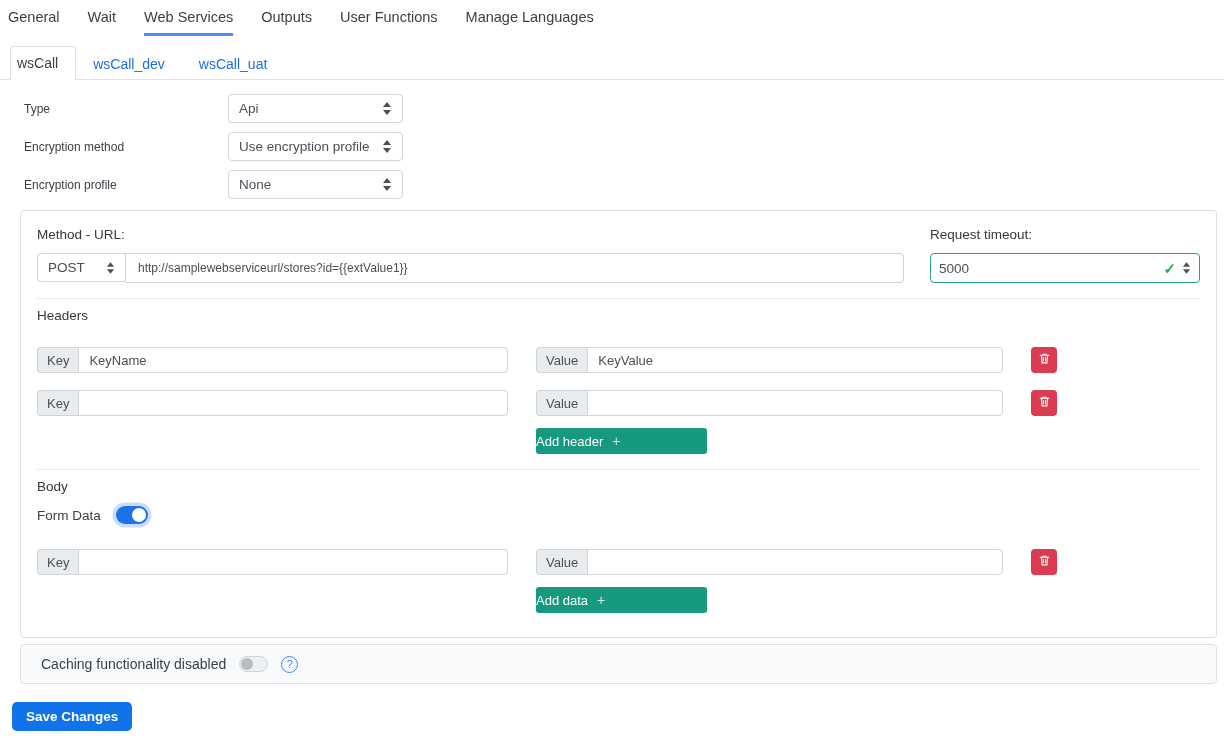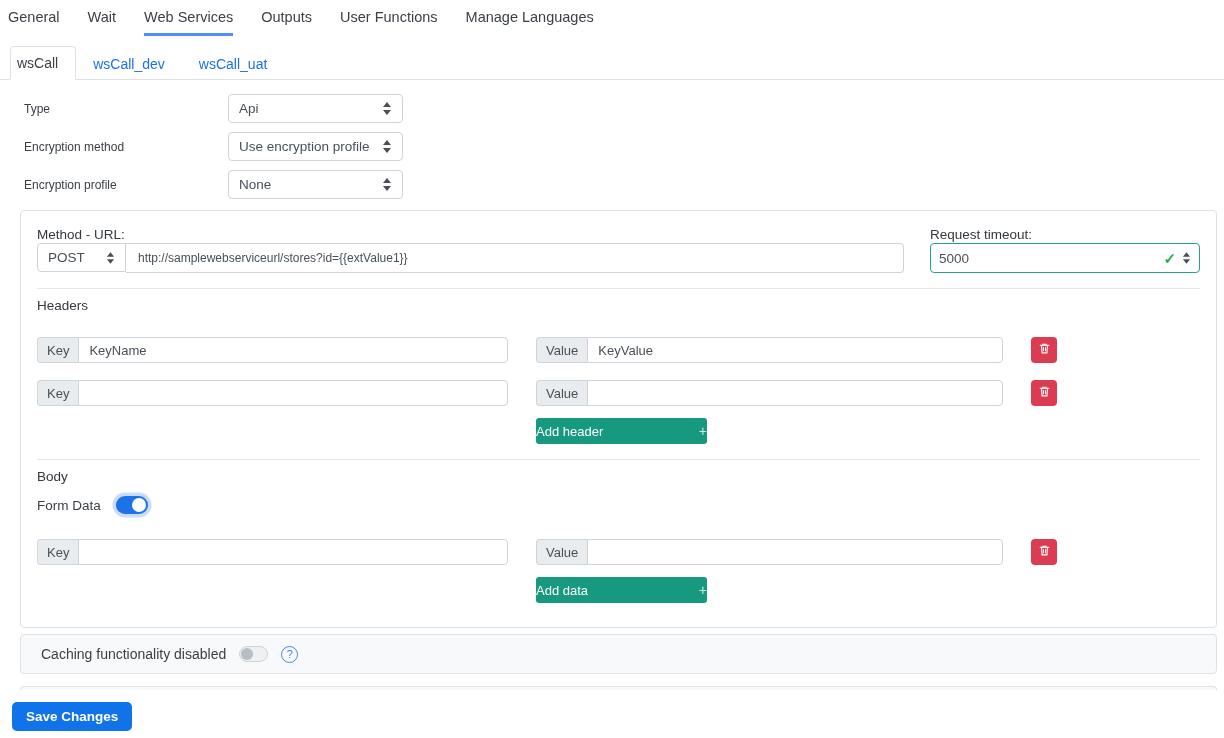--- a/index.html
+++ b/index.html
@@ -31,21 +31,21 @@
   }
 
   
   .card { margin:11px 7px 0 20px; border:1px solid #dee2e6; border-radius:4px; background:#fff; }
   .card-header { background:#f8f8f8; border-bottom:1px solid #dee2e6; border-radius:4px 4px 0 0; padding:9px 20px; font-size:14px; color:#2f343a; }
   .card-body { padding:12px 16px 24px; }
 
   .row-top { display:flex; gap:26px; }
   .col-url { flex:1; min-width:0; }
   .col-timeout { width:270px; flex:none; }
-  .lbl { font-size:13.5px; margin:4px 0 1px; color:#33383e; }
+  .lbl { font-size:13.5px; margin:4px 0 11px; color:#33383e; }
 
   .input-group { display:flex; height:30px; }
   .method-select { width:89px; border-radius:4px 0 0 4px; }
   .url-input {
     flex:1; min-width:0; border:1px solid #ced4da; border-left:0; border-radius:0 4px 4px 0;
     padding:0 12px; font-size:12px; color:#495057; outline:none;
   }
   .timeout-wrap {
     height:30px; border:1.5px solid #28a18a; border-radius:4px; background:#fff;
     display:flex; align-items:center; padding:0 8px; gap:6px;
@@ -67,21 +67,21 @@
     flex:1; min-width:0; border:1px solid #ced4da; border-radius:0 4px 4px 0;
     padding:0 10px; font-size:13px; color:#495057; outline:none;
   }
   .trash-btn {
     width:26px; height:26px; flex:none; background:#dc3c51; border:none; border-radius:4px;
     display:flex; align-items:center; justify-content:center; cursor:pointer;
   }
   .teal-btn {
     margin:12px 0 0 499px; width:171px; height:26px; background:#17997f; color:#fff;
     border:none; border-radius:3px; font-size:13px; display:flex; align-items:center;
-    justify-content:space-between; gap:9px; cursor:pointer; font-family:inherit;
+    justify-content:flex-start; gap:9px; cursor:pointer; font-family:inherit;
   }
   .teal-btn .plus { opacity:.8; font-size:14px; }
 
   .formdata-row { display:flex; align-items:center; gap:15px; margin:10px 0 13px; font-size:13.5px; }
 
   .toggle { position:relative; display:inline-block; border-radius:10px; cursor:pointer; }
   .toggle.on { width:32px; height:18px; background:#1d72e8; box-shadow:0 0 0 3.5px rgba(100,155,245,.35); }
   .toggle.on .knob { position:absolute; top:2px; right:2px; width:14px; height:14px; border-radius:50%; background:#fff; }
   .toggle.off { width:29px; height:16px; background:#eef0f2; border:1px solid #cfd4d9; }
   .toggle.off .knob { position:absolute; top:1px; left:1px; width:12px; height:12px; border-radius:50%; background:#b7bdc4; }

